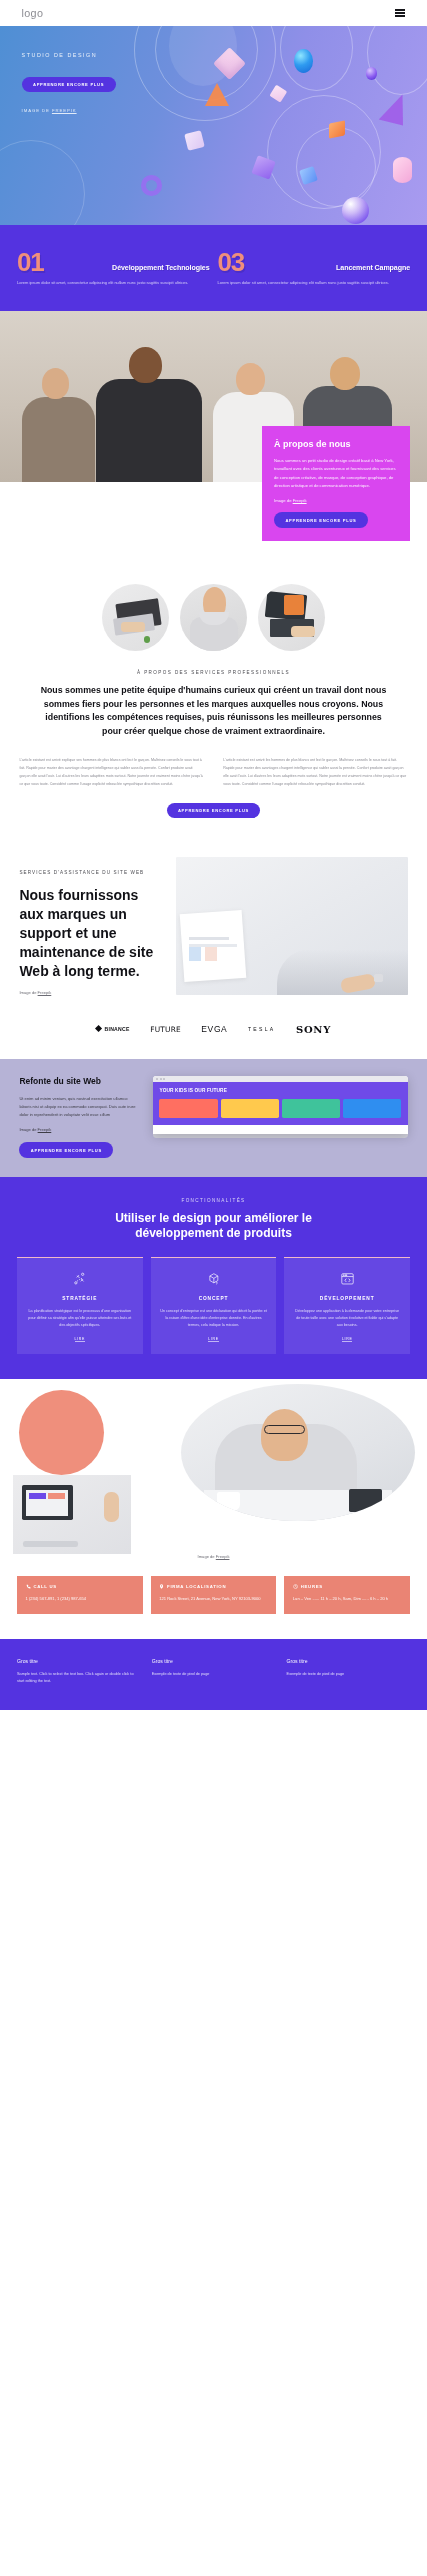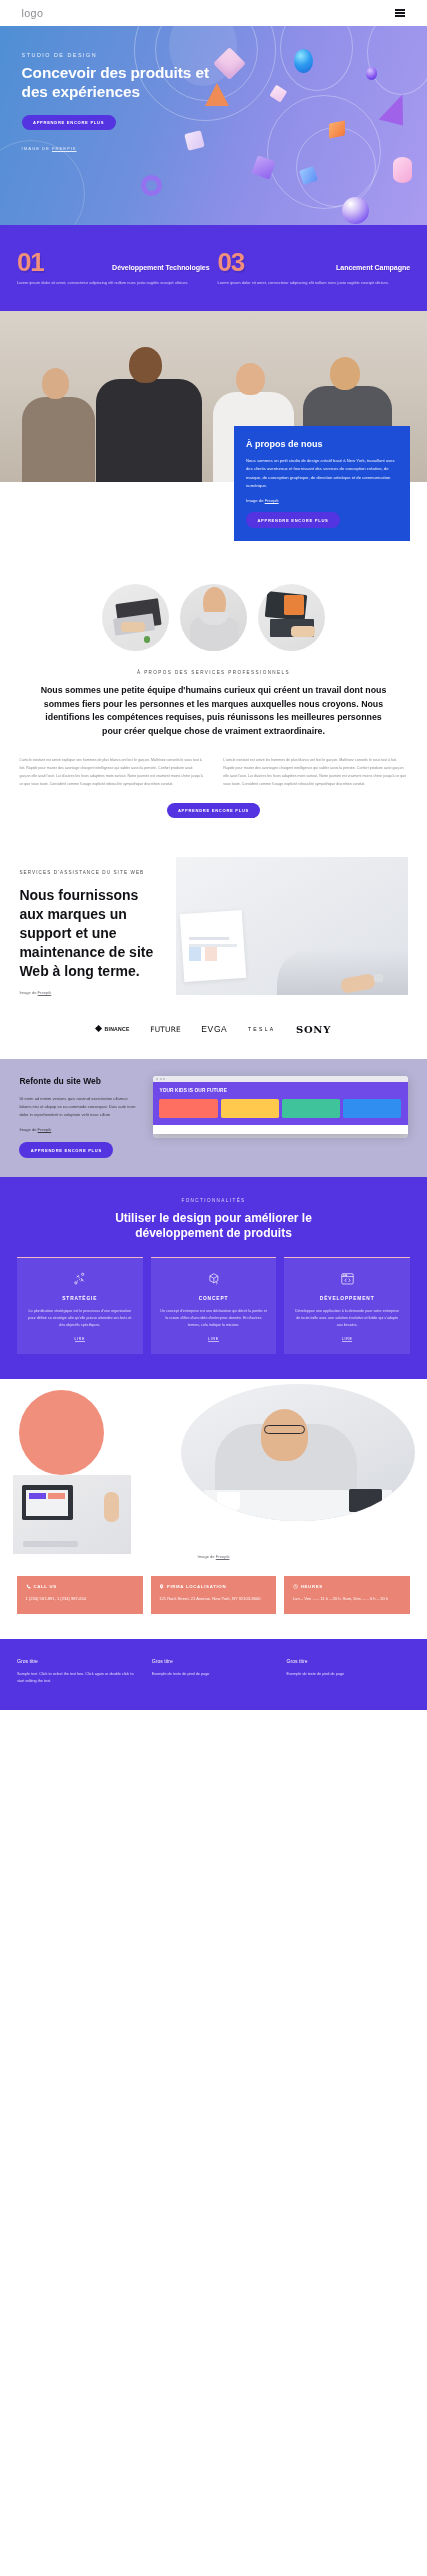--- a/index.html
+++ b/index.html
@@ -85,22 +85,22 @@
     position:relative; width:427px; height:171px; overflow:hidden;
     background:linear-gradient(180deg,#c9c3bb 0%,#b7ada3 100%);
   }
   .team-photo .wall { position:absolute; inset:0;
     background:linear-gradient(180deg,#d9d2c9 0%,#cdc4b9 55%,#c0b6aa 100%); }
   .person { position:absolute; bottom:0; }
   .head { border-radius:50% 50% 46% 46%; position:absolute; }
   .body { border-radius:23px 23px 0 0; position:absolute; bottom:0; }
 
   .about-card {
-    position:absolute; right:17px; top:115px; width:176px;
-    background:#1d4ed8; padding:12.5px 12px 13.7px 12px; z-index:9;
+    position:absolute; right:17px; top:115px; width:148px;
+    background:#d946ef; padding:12.5px 12px 13.7px 12px; z-index:9;
   }
   .about-card h2 { color:#fff; font-size:9px; font-weight:700; margin-bottom:8px; }
   .about-card p { color:rgba(255,255,255,.93); font-size:4.2px; line-height:2.05; }
   .about-card .credit2 { color:rgba(255,255,255,.93); font-size:4.2px; margin-top:7.4px; }
   .about-card .credit2 u { text-decoration:underline; }
   .about-card .btn { margin-top:9px; }
   .about-spacer { height:80px; background:#fff; }
 
   
   .services { background:#fff; padding:21.6px 19.4px 19.4px 19.4px; text-align:center; }
@@ -297,21 +297,20 @@
                 background:linear-gradient(135deg,#c3a6f7 0%,#8f63ef 100%);border-radius:2.3px;"></div>
     <div class="shape" style="left:301px;top:142px;width:15px;height:15px;transform:rotate(-18deg);
                 background:linear-gradient(135deg,#9ec9ff 0%,#5b8ef5 100%);border-radius:2.3px;"></div>
     <div class="shape" style="left:393px;top:131px;width:19.4px;height:26px;border-radius:50%/26%;
                 background:linear-gradient(135deg,#ffd9ef 0%,#f3a7d8 100%);"></div>
     <div class="shape" style="left:141px;top:149px;width:20.5px;height:20.5px;border-radius:50%;
                 border:5.1px solid #9a6cf2;opacity:.85;"></div>
 
     <div class="hero-inner">
       <div class="eyebrow">Studio de design</div>
-      <h1>Concevoir des produits et des expériences</h1>
       <button class="btn">Apprendre encore plus</button>
       <div class="credit">
         <span>Image de </span><u>Freepik</u>
       </div>
     </div>
   </section>
 
   <section class="steps">
     <div class="step">
       <div class="num">01</div>

